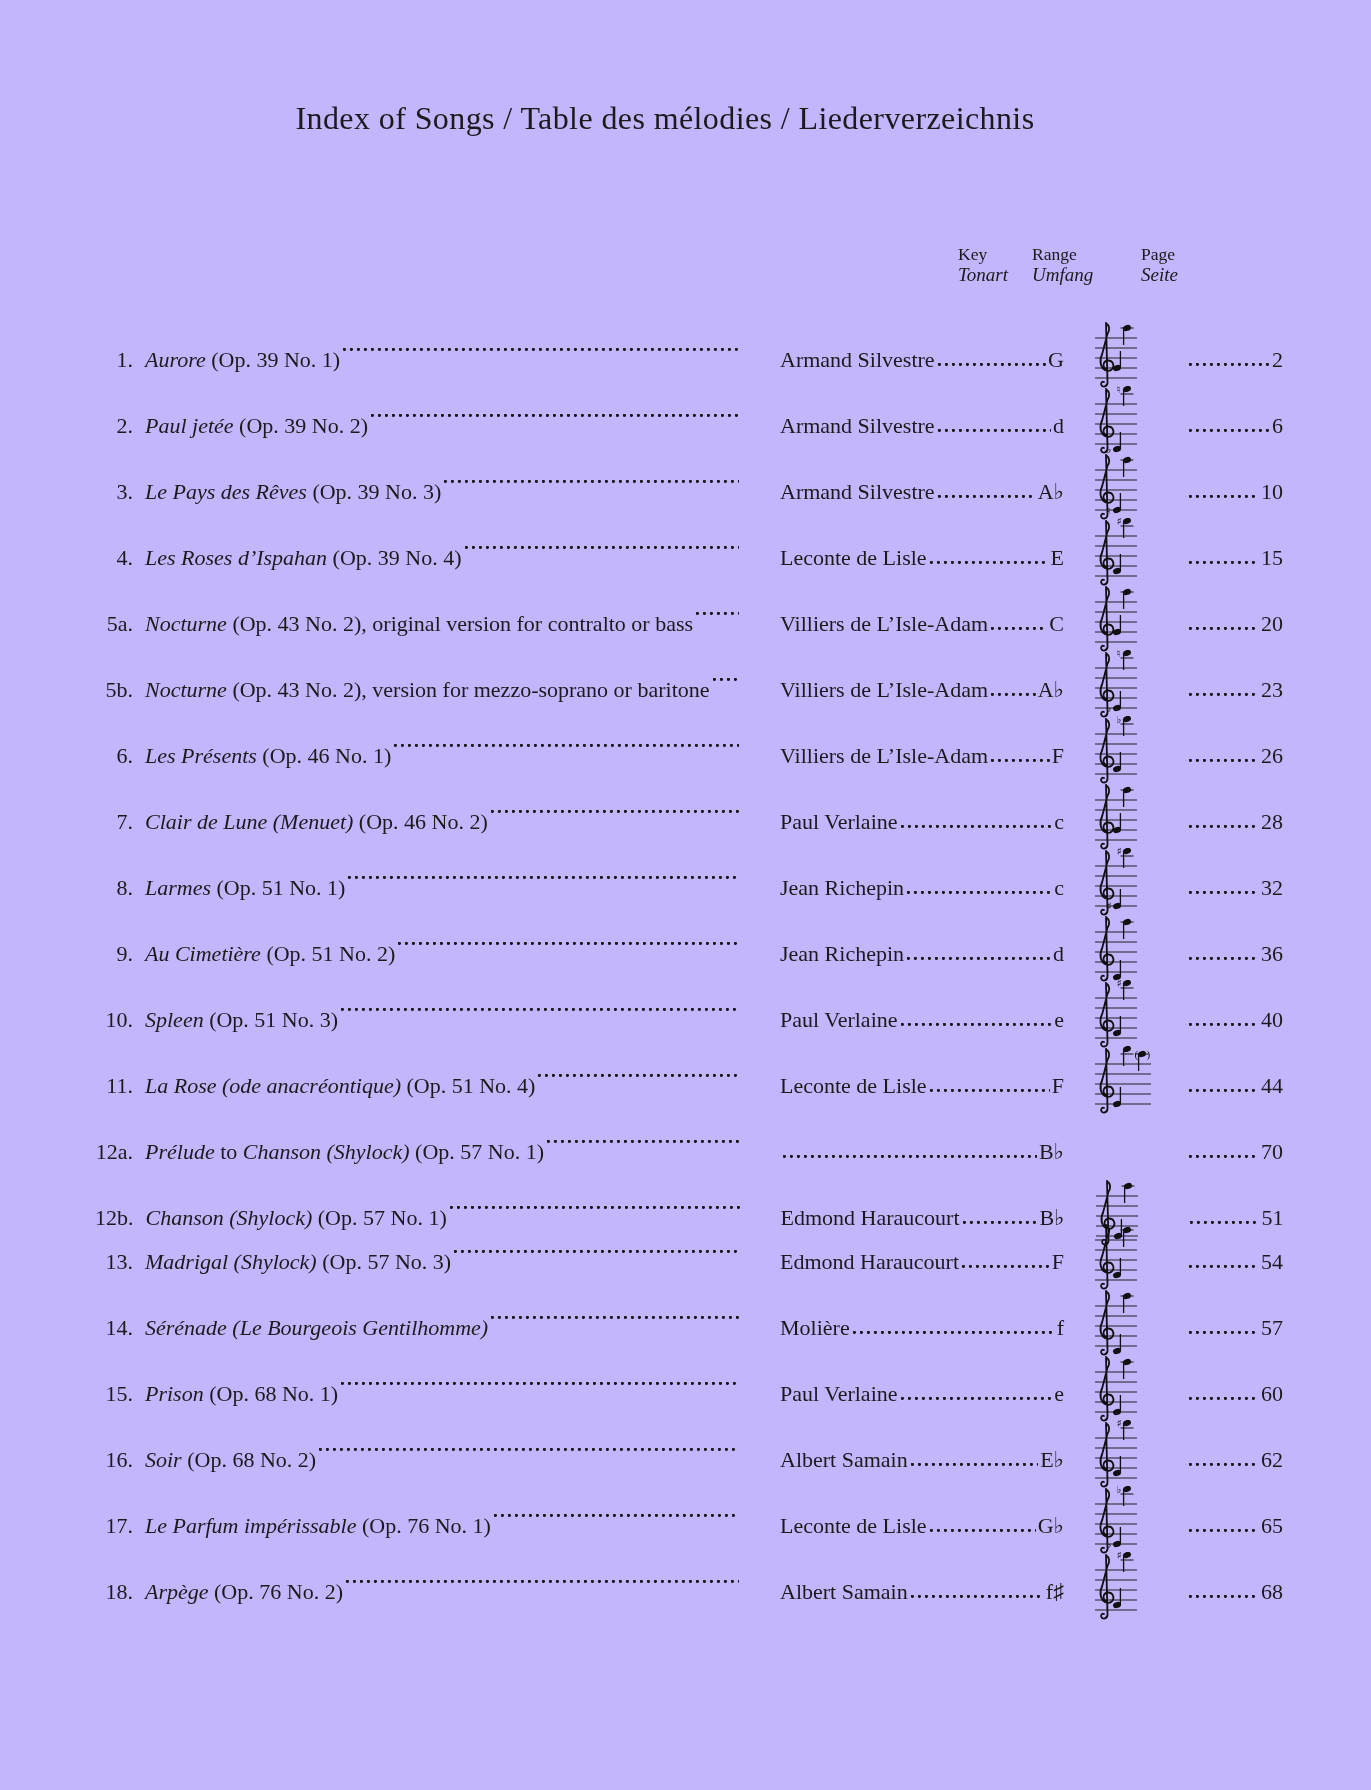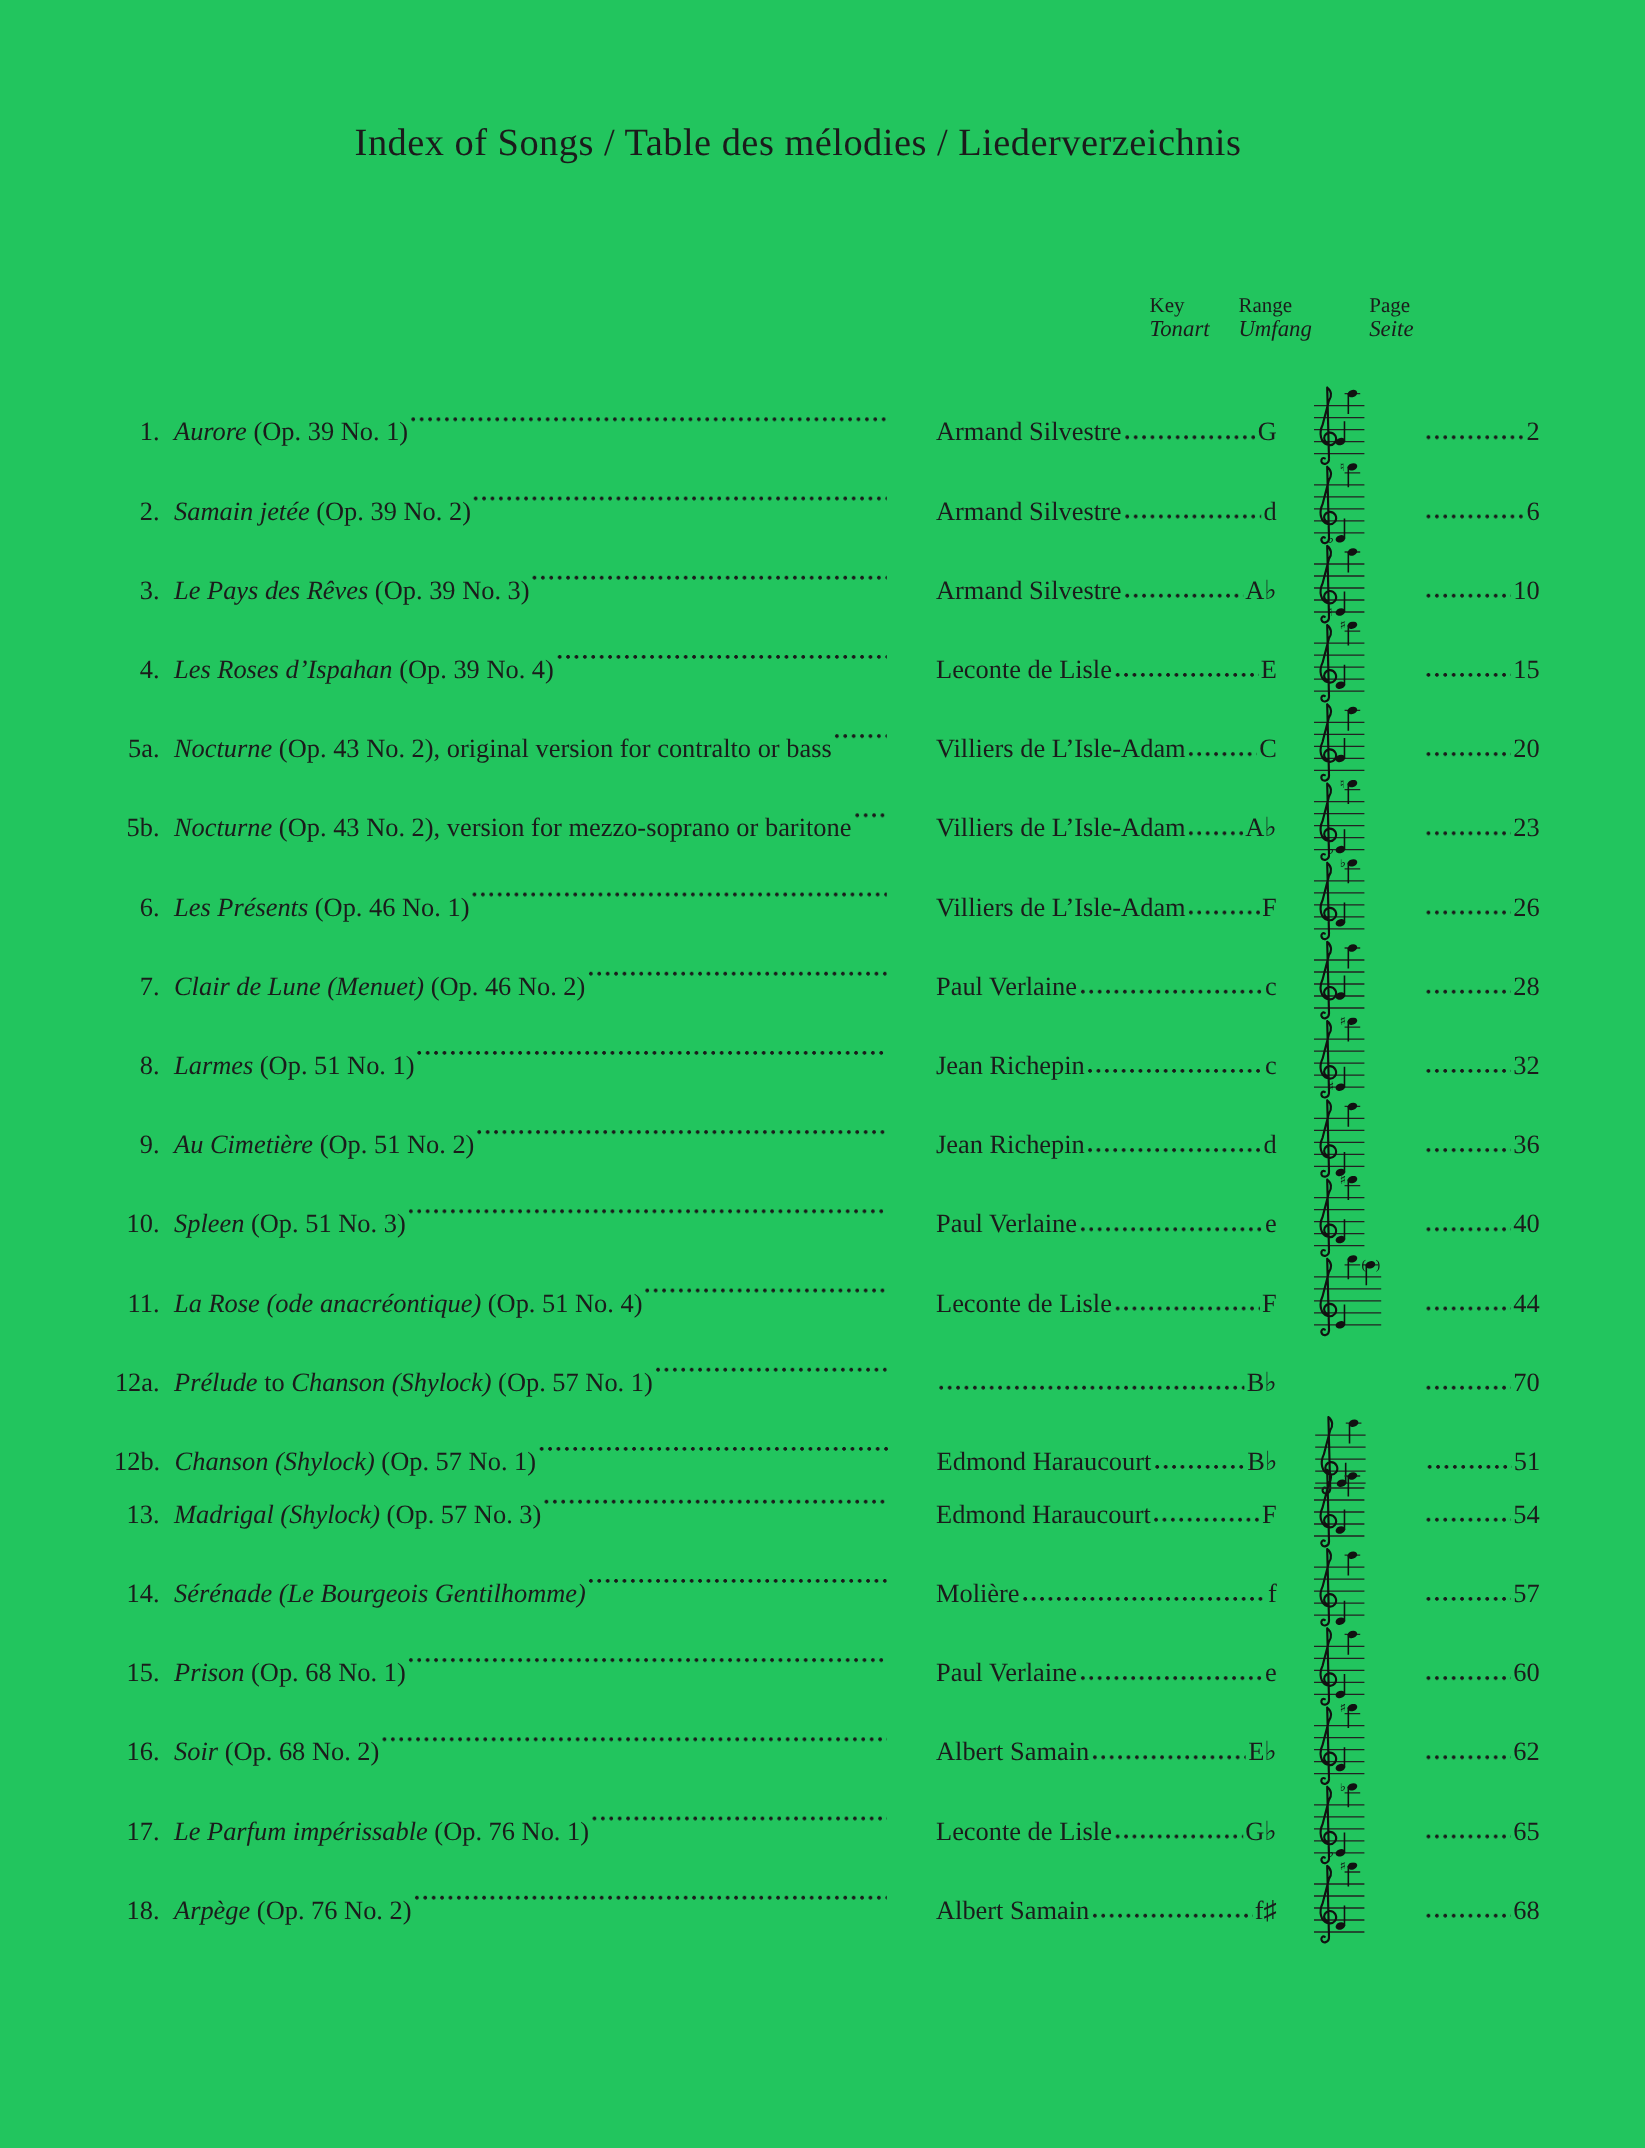--- a/index.html
+++ b/index.html
@@ -1,17 +1,17 @@
 <!DOCTYPE html>
 <html><head>
 <meta charset="utf-8">
 <style>
   html,body{margin:0;padding:0;background:#ffffff;}
   .page{
-    position:relative;width:1371px;height:1790px;background:#22c55e;
+    position:relative;width:1371px;height:1790px;background:#c4b5fd;
     color:#1b1b1b;font-family:"Liberation Serif","DejaVu Serif",serif;
     overflow:hidden;
   }
   .doc-title{
     position:absolute;top:100px;left:0;width:1330px;text-align:center;
     font-size:32px;letter-spacing:.4px;white-space:nowrap;
   }
   .stack{position:absolute;top:244px;width:110px;text-align:left;line-height:1.15;}
   .st-key{left:958px;}
   .st-range{left:1032px;}
@@ -89,21 +89,21 @@
           </svg>
         </span>
       <span class="pagebox">
         <span class="dots"></span>
         <span class="pagenum">2</span>
       </span>
     </div>
       <div class="row">
       <span class="num">2.</span>
       <span class="titlebox">
-        <span><span class="t-seg it">Samain jetée</span><span class="t-seg"> (Op. 39 No. 2)</span></span>
+        <span><span class="t-seg it">Paul jetée</span><span class="t-seg"> (Op. 39 No. 2)</span></span>
         <span class="dots"></span>
       </span>
       <span class="poetbox">
         <span class="poet">Armand Silvestre</span>
         <span class="dots"></span>
         <span class="key">d</span>
       </span>
       <span class="staffbox">
           <svg width="44" height="74" viewBox="0 0 44 74">
             <line x1="1" y1="18" x2="43" y2="18" stroke="#222" stroke-width="1.1"></line>

